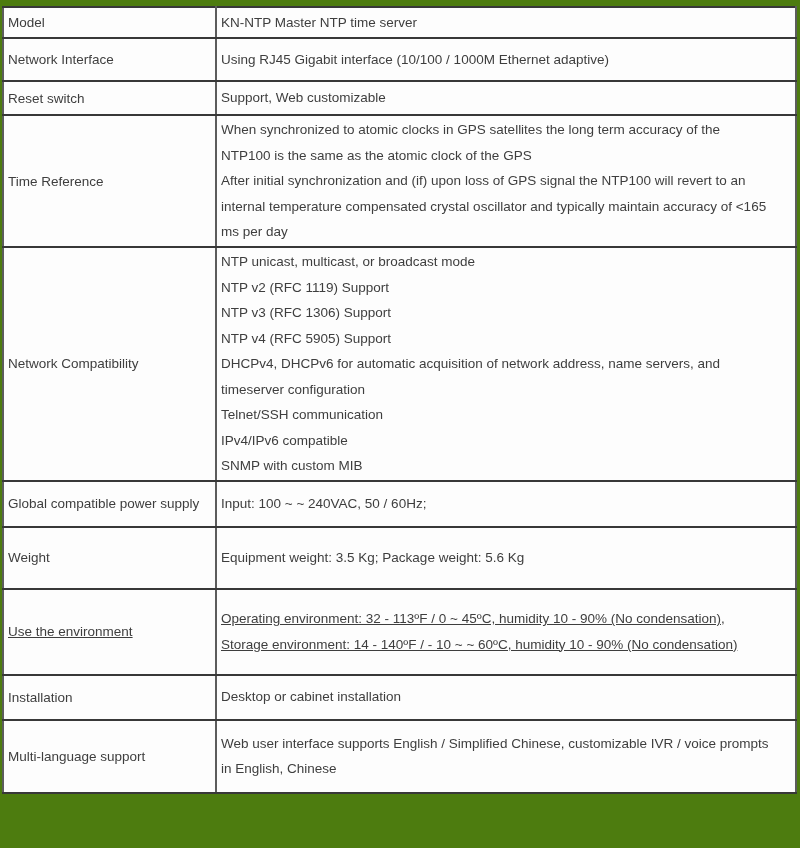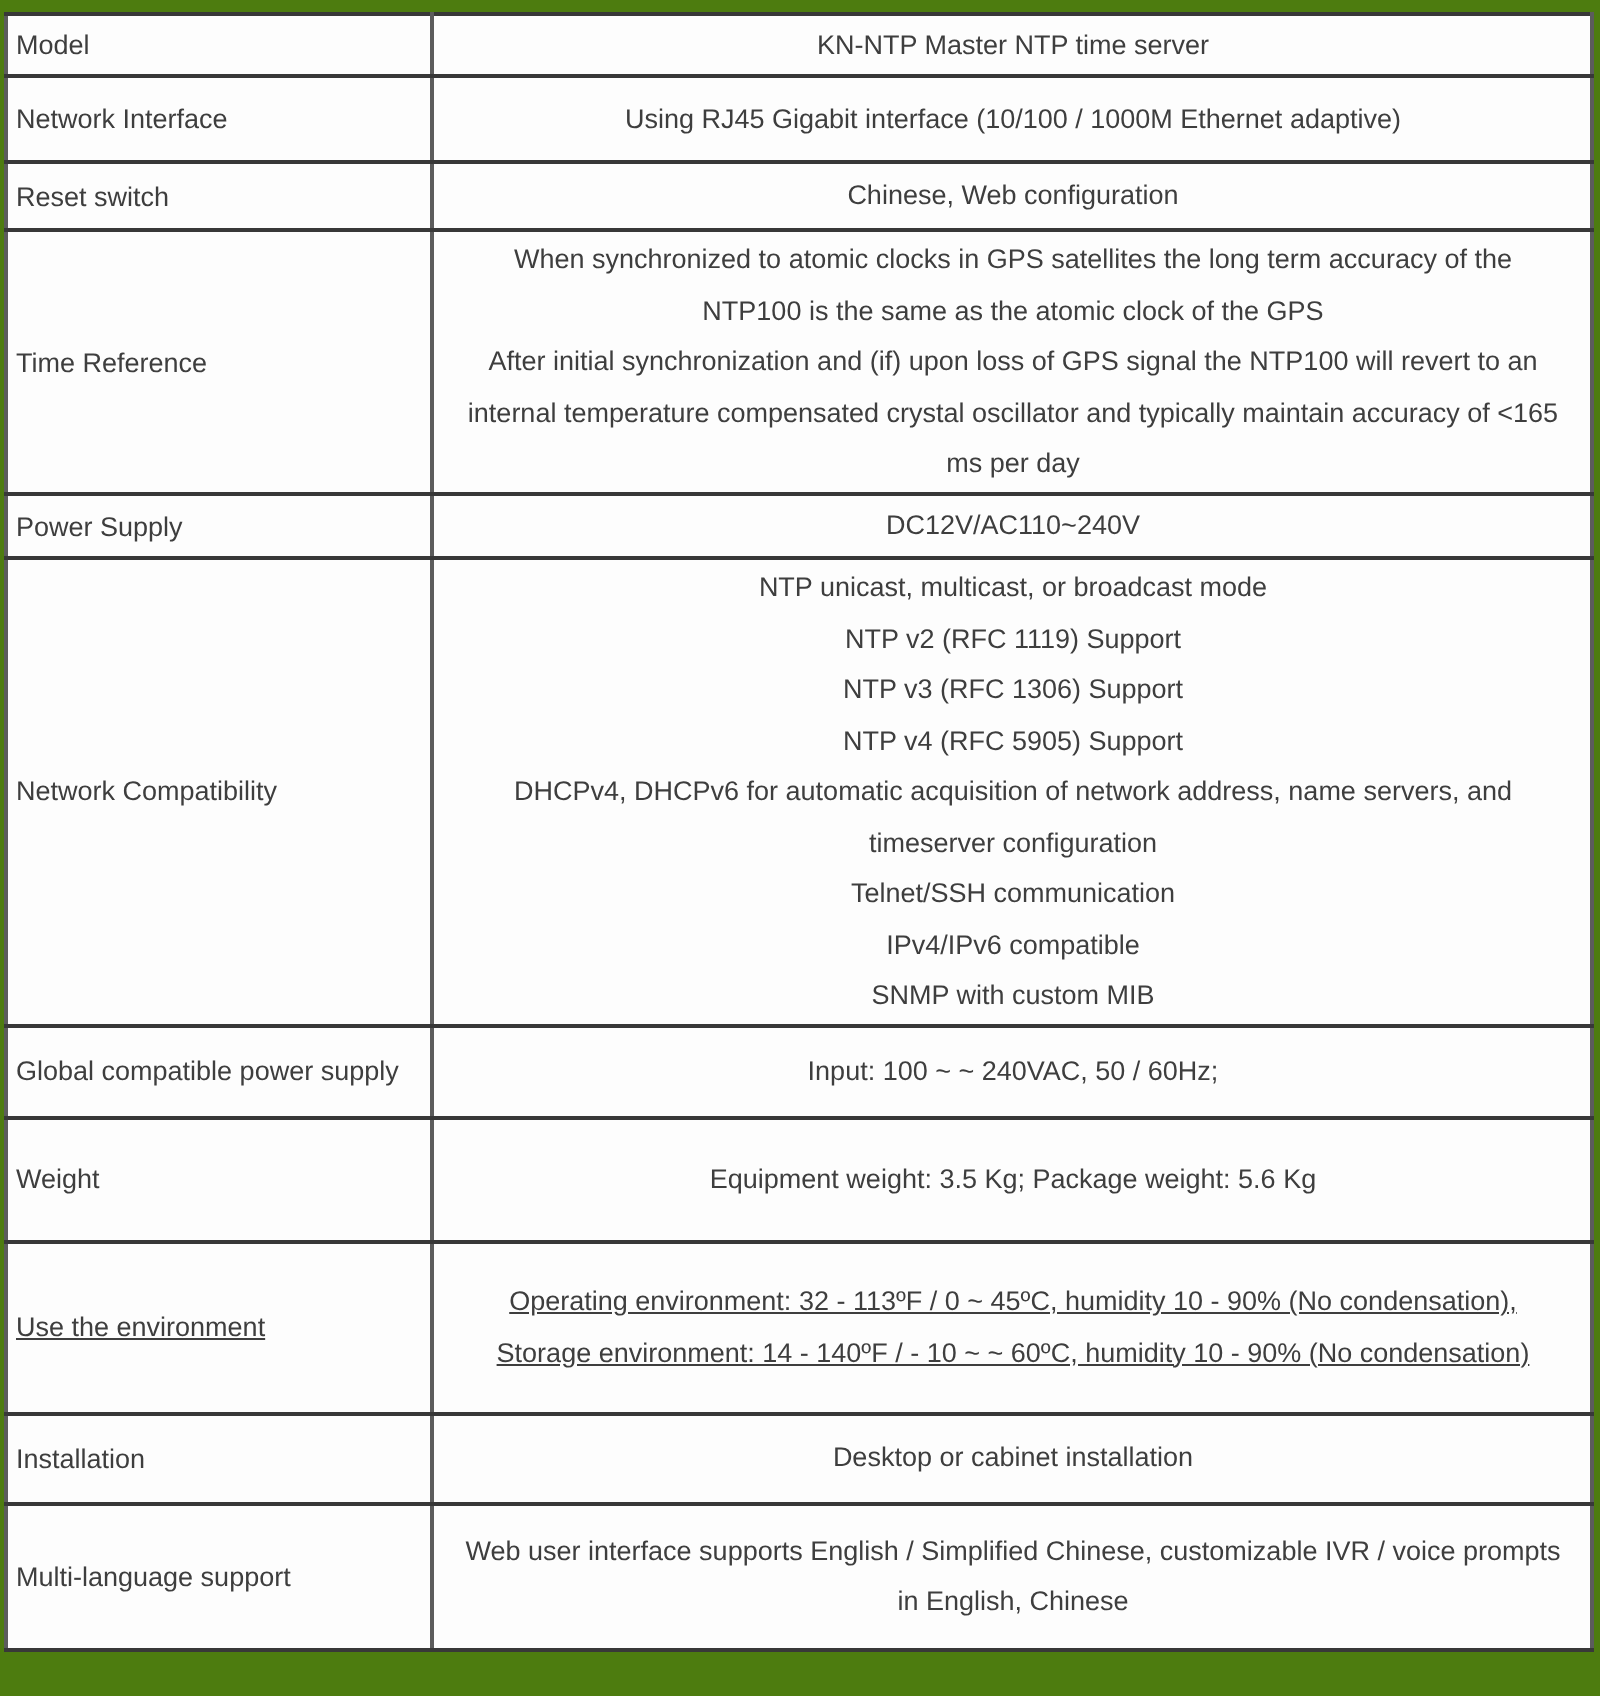--- a/index.html
+++ b/index.html
@@ -32,21 +32,20 @@
     color:#3e3e3e;
     font-size:13.5px;
     vertical-align:middle;
     padding:1px 3px 1px 4px;
     overflow:hidden;
   }
   td.label{width:204px;}
   td.value{
     white-space:pre-line;
     line-height:25.5px;
-    text-align:center;
   }
   tr.r0 td{height:27px;}
   tr.r1 td{height:39px;}
   tr.r2 td{height:30px;}
   tr.r3 td{height:128px;border-radius:22px;}
   tr.r4 td{height:28px;}
   tr.r5 td{height:222px;}
   tr.r6 td{height:42px;}
   tr.r7 td{height:58px;}
   tr.r8 td{height:82px;text-decoration:underline;}
@@ -63,33 +62,29 @@
       <tr class="r0">
         <td class="label">Model</td>
         <td class="value">KN-NTP Master NTP time server</td>
       </tr>
       <tr class="r1">
         <td class="label">Network Interface</td>
         <td class="value">Using RJ45 Gigabit interface (10/100 / 1000M Ethernet adaptive)</td>
       </tr>
       <tr class="r2">
         <td class="label">Reset switch</td>
-        <td class="value">Chinese, Web configuration</td>
+        <td class="value">Support, Web customizable</td>
       </tr>
       <tr class="r3">
         <td class="label">Time Reference</td>
         <td class="value">When synchronized to atomic clocks in GPS satellites the long term accuracy of the
 NTP100 is the same as the atomic clock of the GPS
 After initial synchronization and (if) upon loss of GPS signal the NTP100 will revert to an
 internal temperature compensated crystal oscillator and typically maintain accuracy of &lt;165
 ms per day</td>
-      </tr>
-      <tr class="r4">
-        <td class="label">Power Supply</td>
-        <td class="value">DC12V/AC110~240V</td>
       </tr>
       <tr class="r5">
         <td class="label">Network Compatibility</td>
         <td class="value">NTP unicast, multicast, or broadcast mode
 NTP v2 (RFC 1119) Support
 NTP v3 (RFC 1306) Support
 NTP v4 (RFC 5905) Support
 DHCPv4, DHCPv6 for automatic acquisition of network address, name servers, and
 timeserver configuration
 Telnet/SSH communication

